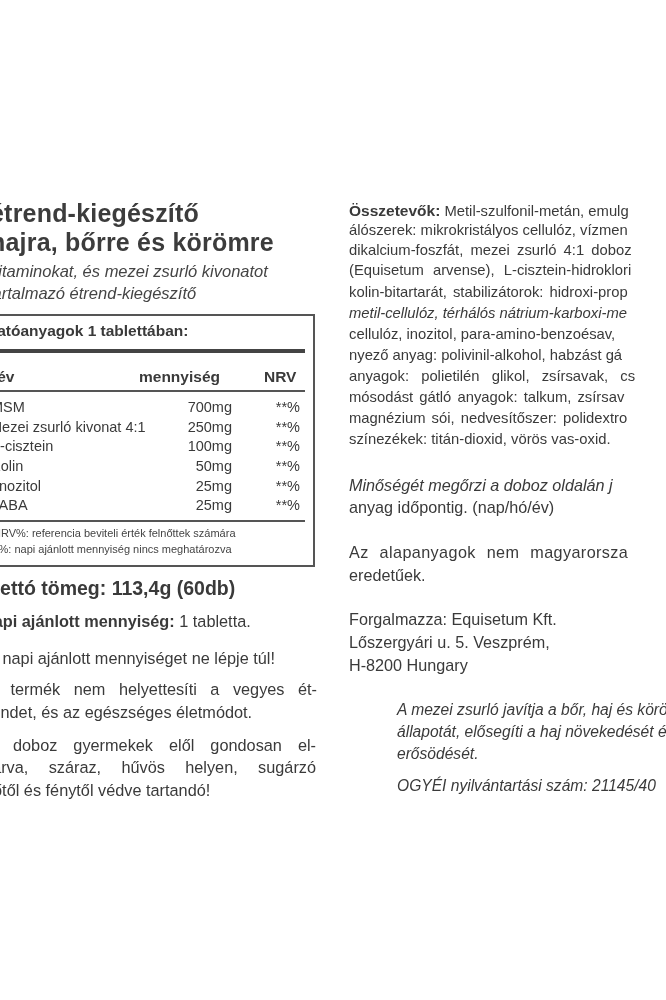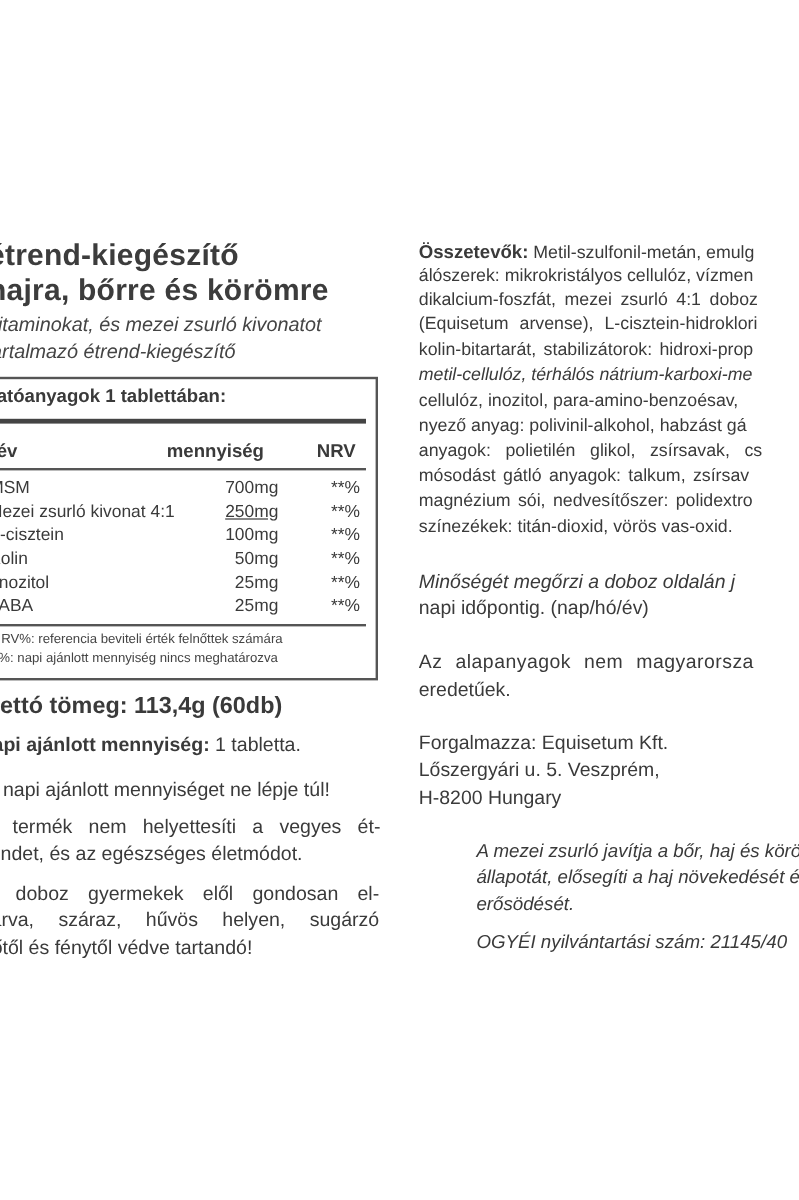--- a/index.html
+++ b/index.html
@@ -53,21 +53,21 @@
   <div class="abs th" style="left:264px; top:368px;">NRV</div>
   <div class="thin-rule" style="top:390px;"></div>
 
   <div>
     <div class="abs td" style="left:-9px; top:399px;">MSM</div>
     <div class="abs td td-right" style="left:150px; width:82px; top:399px;">700mg</div>
     <div class="abs td td-right" style="left:250px; width:50px; top:399px;">**%</div>
   </div>
   <div>
     <div class="abs td" style="left:-10px; top:419px;">Mezei zsurló kivonat 4:1</div>
-    <div class="abs td td-right" style="left:150px; width:82px; top:419px;text-decoration:underline;">250mg</div>
+    <div class="abs td td-right" style="left:150px; width:82px; top:419px;">250mg</div>
     <div class="abs td td-right" style="left:250px; width:50px; top:419px;">**%</div>
   </div>
   <div>
     <div class="abs td" style="left:-8px; top:438px;">L-cisztein</div>
     <div class="abs td td-right" style="left:150px; width:82px; top:438px;">100mg</div>
     <div class="abs td td-right" style="left:250px; width:50px; top:438px;">**%</div>
   </div>
   <div>
     <div class="abs td" style="left:-9px; top:458px;">Kolin</div>
     <div class="abs td td-right" style="left:150px; width:82px; top:458px;">50mg</div>
@@ -114,21 +114,21 @@
   <div class="abs r-text" style="left:0; top:284px; word-spacing:2px;">kolin-bitartarát, stabilizátorok: hidroxi-prop</div>
   <div class="abs r-text" style="left:0; top:305px;font-style:italic;">metil-cellulóz, térhálós nátrium-karboxi-me</div>
   <div class="abs r-text" style="left:0; top:326px;">cellulóz, inozitol, para-amino-benzoésav, </div>
   <div class="abs r-text" style="left:0; top:347px;">nyező anyag: polivinil-alkohol, habzást gá</div>
   <div class="abs r-text" style="left:0; top:368px; word-spacing:8px;">anyagok: polietilén glikol, zsírsavak, cs</div>
   <div class="abs r-text" style="left:0; top:389px; word-spacing:2px;">mósodást gátló anyagok: talkum, zsírsav</div>
   <div class="abs r-text" style="left:0; top:410px; word-spacing:2px;">magnézium sói, nedvesítőszer: polidextro</div>
   <div class="abs r-text" style="left:0; top:431px;">színezékek: titán-dioxid, vörös vas-oxid.</div>
 
   <div class="abs r-text-lg" style="left:0; top:476px;font-style:italic;">Minőségét megőrzi a doboz oldalán j</div>
-  <div class="abs r-text-lg" style="left:0; top:498px;">napi időpontig. (nap/hó/év)</div>
+  <div class="abs r-text-lg" style="left:0; top:498px;">anyag időpontig. (nap/hó/év)</div>
 
   <div class="abs r-text-lg" style="left:0; top:543px; word-spacing:6px; letter-spacing:0.4px;">Az alapanyagok nem magyarorsza</div>
   <div class="abs r-text-lg" style="left:0; top:566px;">eredetűek.</div>
 
   <div class="abs r-text-lg" style="left:0; top:610px;">Forgalmazza: Equisetum Kft.</div>
   <div class="abs r-text-lg" style="left:0; top:633px;">Lőszergyári u. 5. Veszprém,</div>
   <div class="abs r-text-lg" style="left:0; top:656px;">H-8200 Hungary</div>
 
   <div class="abs r-italic" style="left:0; top:701px;">A mezei zsurló javítja a bőr, haj és körö</div>
   <div class="abs r-italic" style="left:0; top:723px;">állapotát, elősegíti a haj növekedését é</div>

